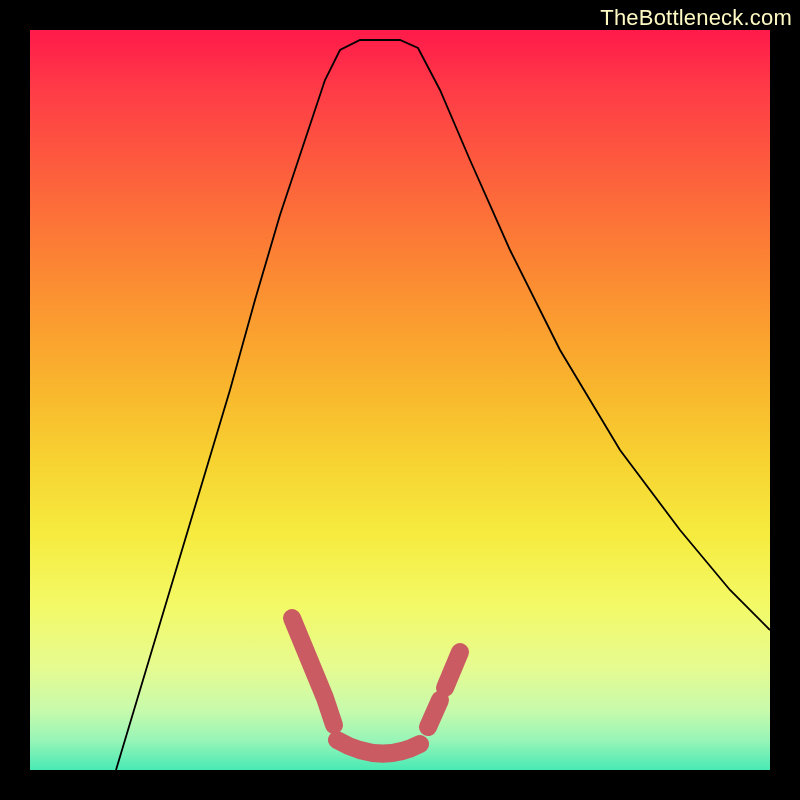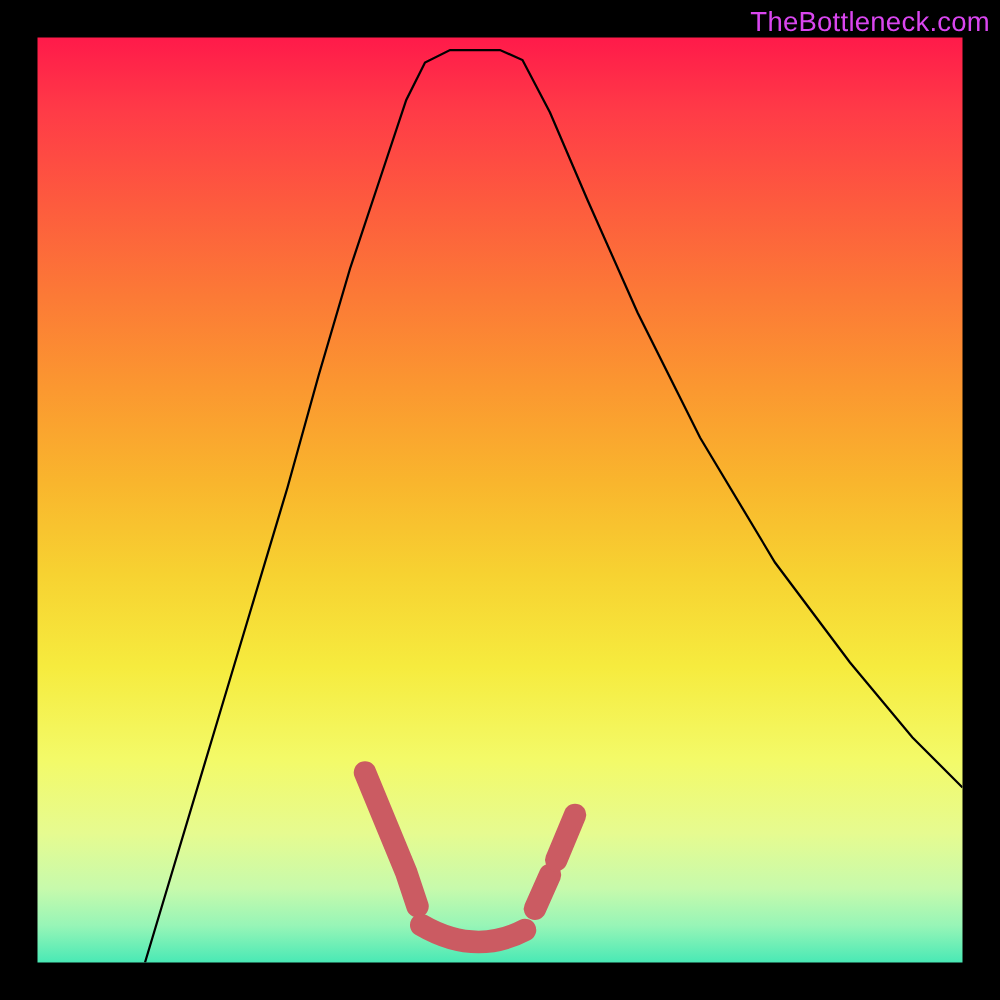--- a/index.html
+++ b/index.html
@@ -54,21 +54,21 @@
     stroke-width: 18;
     stroke-linecap: round;
     stroke-linejoin: round;
   }
   #watermark {
     position: absolute;
     top: 5px;
     right: 8px;
     font-family: Arial, Helvetica, sans-serif;
     font-size: 22px;
-    color: #d946ef;
+    color: #fef9c3;
     letter-spacing: 0.2px;
     user-select: none;
   }
 </style>
 </head>
 <body>
 
 <div id="frame">
   <div id="watermark">TheBottleneck.com</div>
 

